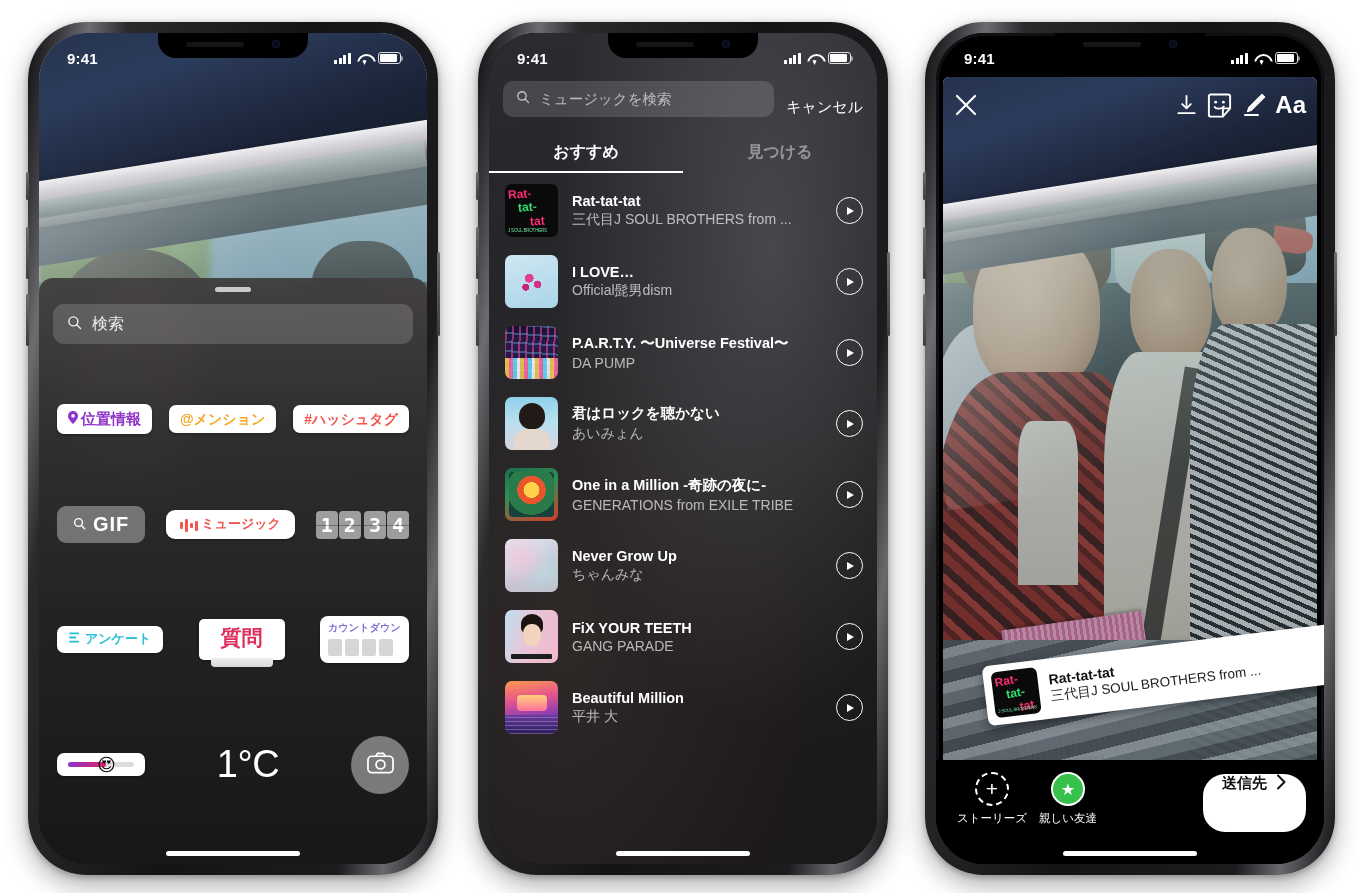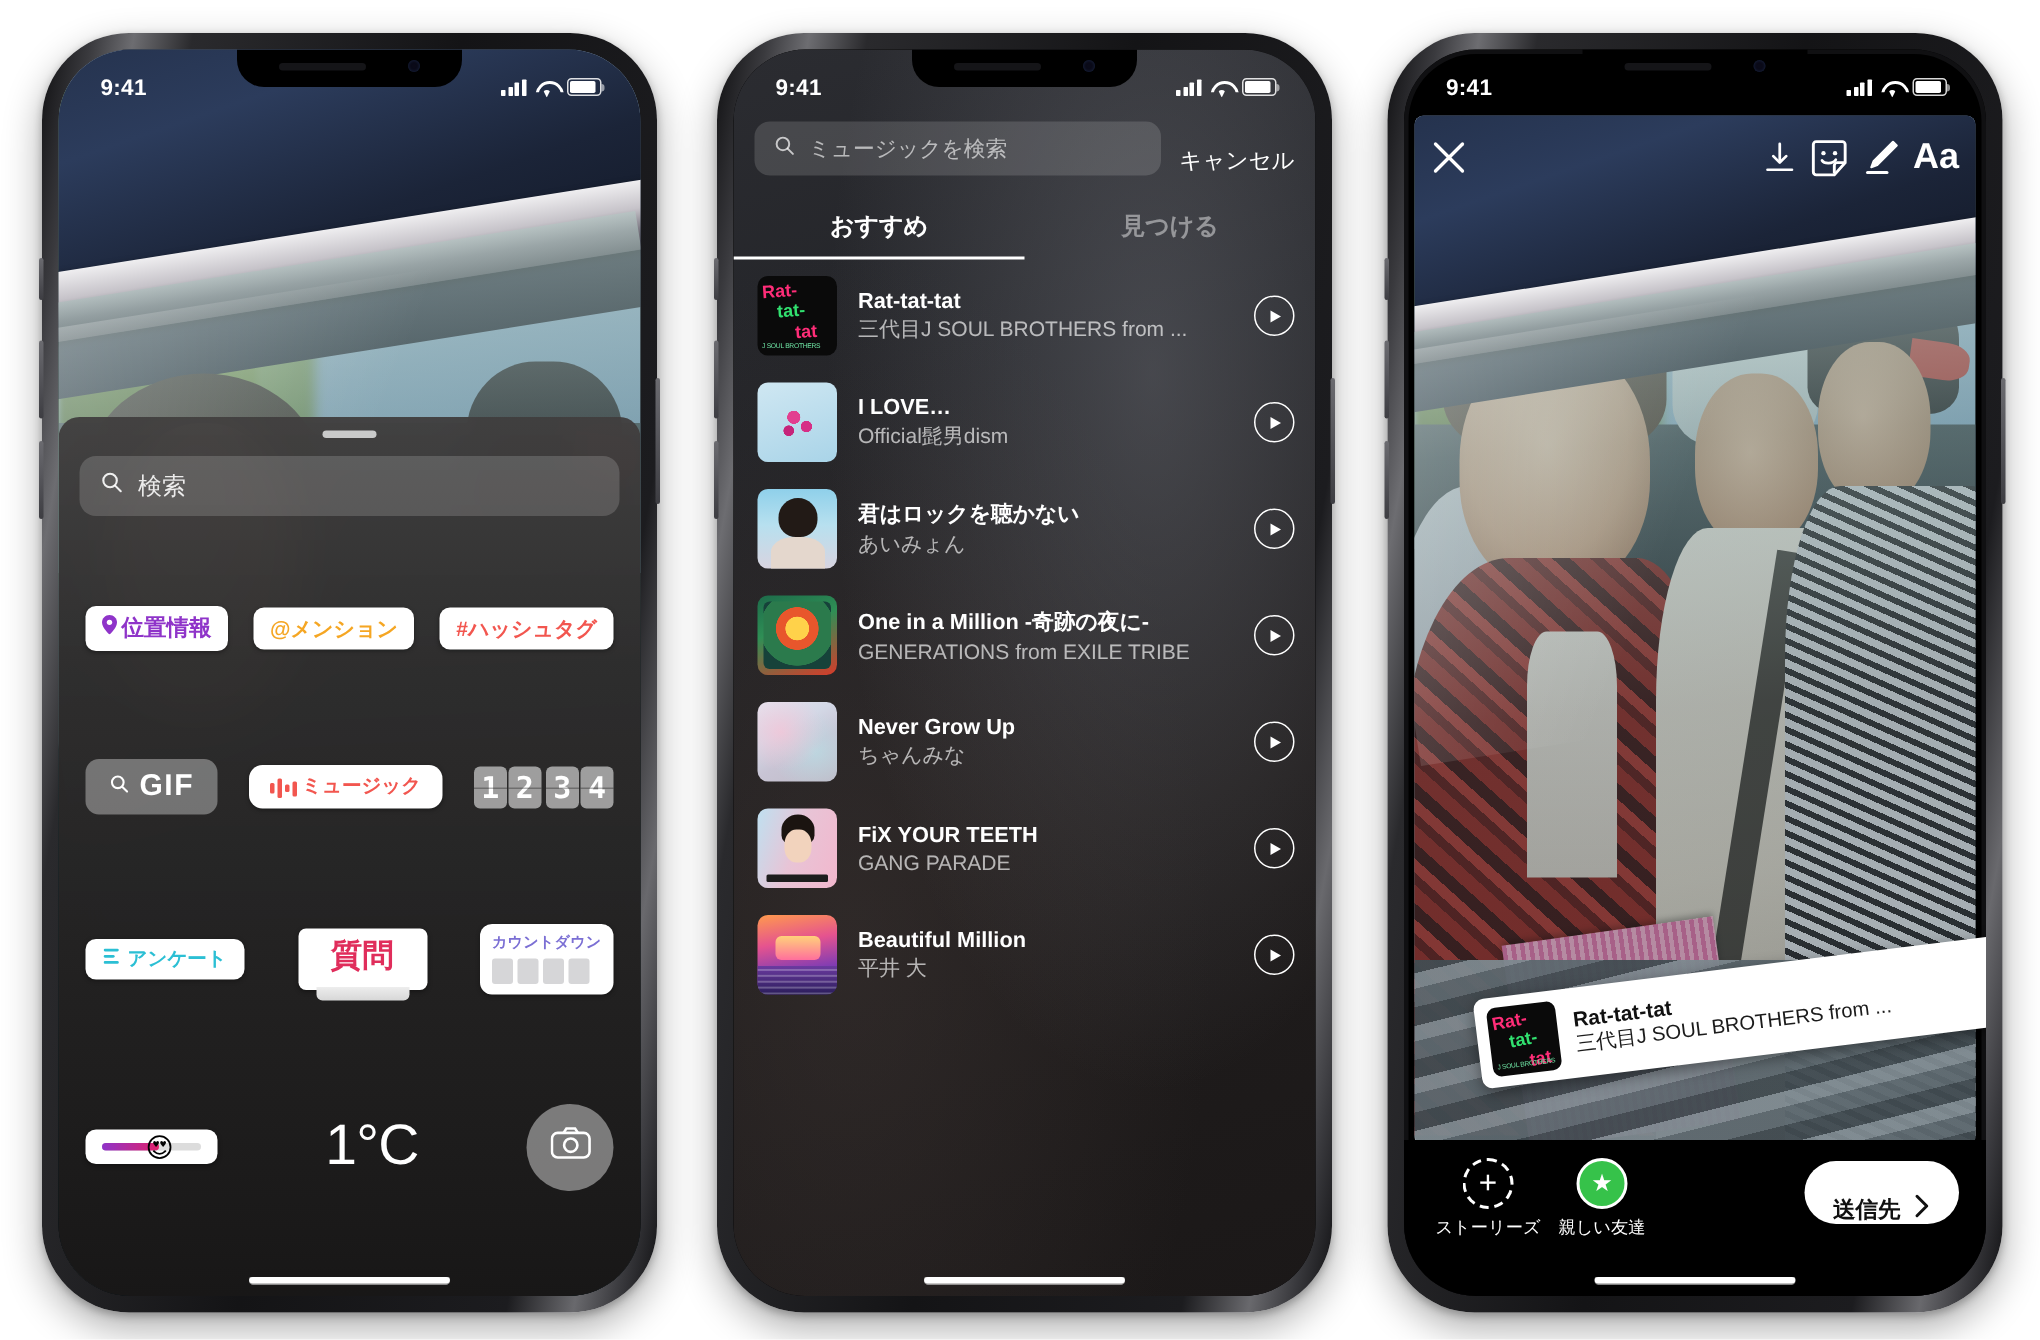--- a/index.html
+++ b/index.html
@@ -438,22 +438,22 @@
     border:2px dashed #fff; display:flex;align-items:center;justify-content:center;
   }
   .eb-circle-dash .plus{ color:#fff; font-size:21px; line-height:1; font-weight:300; margin-top:-2px;}
   .eb-circle-green{
     width:34px;height:34px;border-radius:50%; margin:0 auto;
     background:#36c24a; border:2px solid #fff;
     display:flex;align-items:center;justify-content:center; color:#fff; font-size:16px;
   }
   .eb-spacer{ flex:1; }
   .send-btn{
-    background:#fff; border-radius:22px; height:42px;
-    display:flex; align-items:flex-end; gap:9px; padding: 0 19px;
+    background:#fff; border-radius:22px; height:58px;
+    display:flex; align-items:flex-start; gap:9px; padding: 0 19px;
     font-size:15px; font-weight:bold; color:#111; margin-top:2px;
   }
 </style>
 </head>
 <body>
 
 <div class="stage">
 
   <div class="phone" id="phone1">
     <div class="side-btn sb-l1"></div>
@@ -676,20 +676,33 @@
               <i></i>
             </div>
           </div>
           <div class="m-item">
             <div class="m-art art-love">
               <div class="splat"></div>
             </div>
             <div class="m-meta">
               <div class="m-title">I LOVE…</div>
               <div class="m-artist">Official髭男dism</div>
+            </div>
+            <div class="m-play">
+              <i></i>
+            </div>
+          </div>
+          <div class="m-item">
+            <div class="m-art art-party">
+              <div class="neon"></div>
+              <div class="crowd"></div>
+            </div>
+            <div class="m-meta">
+              <div class="m-title">P.A.R.T.Y. 〜Universe Festival〜</div>
+              <div class="m-artist">DA PUMP</div>
             </div>
             <div class="m-play">
               <i></i>
             </div>
           </div>
           <div class="m-item">
             <div class="m-art art-aimyon">
               <div class="h"></div>
               <div class="b"></div>
             </div>

